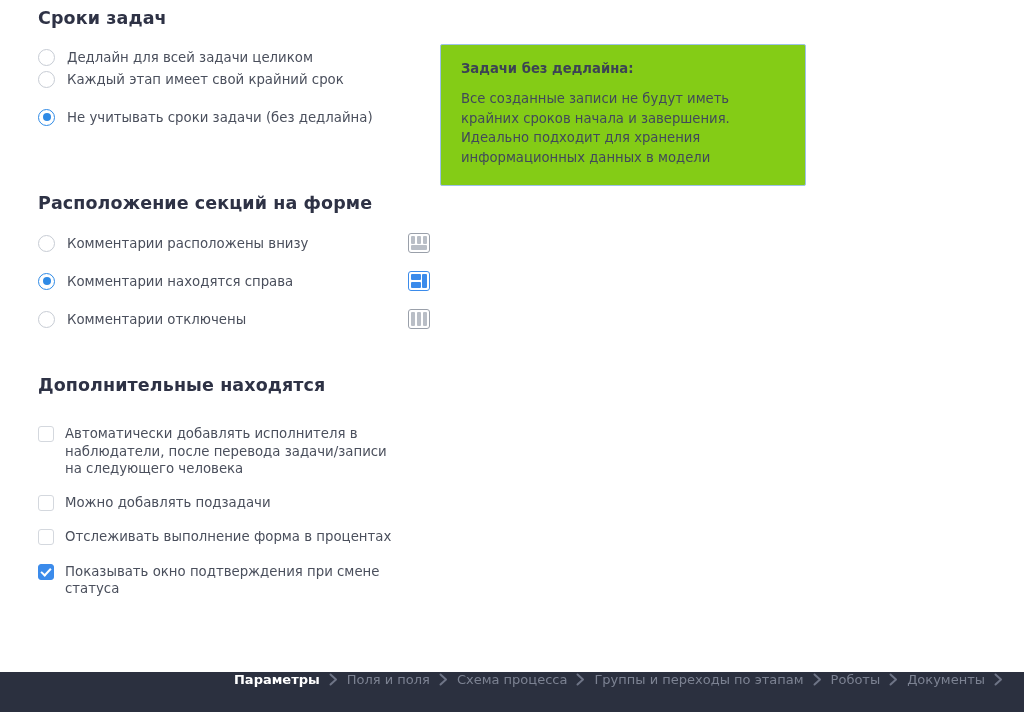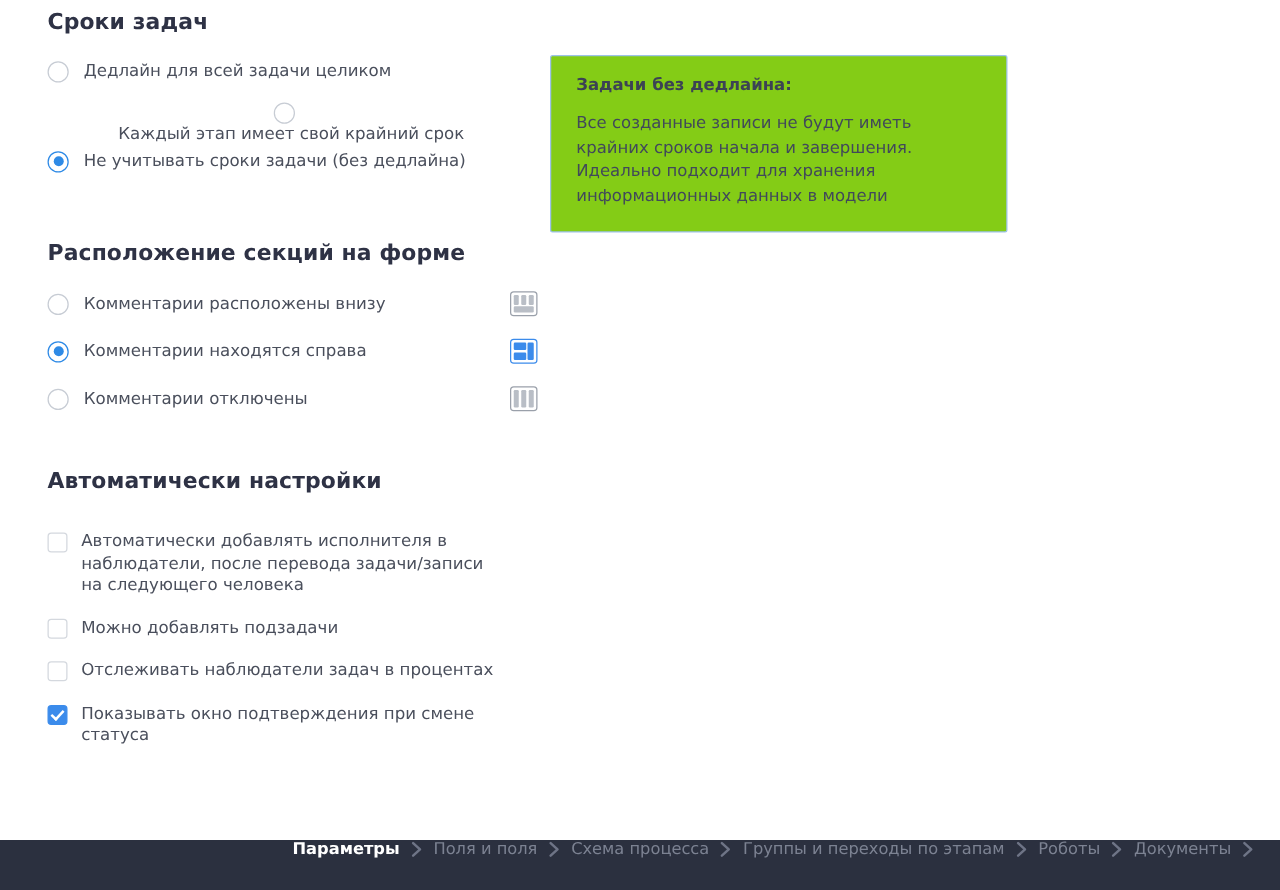--- a/index.html
+++ b/index.html
@@ -251,21 +251,21 @@
 
     <div class="left-col" style="top:8px;">
       <h2 class="section-title">Сроки задач</h2>
     </div>
 
     <div class="left-col" style="top:48px;">
       <div class="radio-row" style="height:18px;">
         <span class="radio"></span>
         <span class="radio-label">Дедлайн для всей задачи целиком</span>
       </div>
-      <div class="radio-row" style="height:18px;margin-top:16px;flex-direction:column;">
+      <div class="radio-row" style="height:18px;margin-top:4px;">
         <span class="radio"></span>
         <span class="radio-label">Каждый этап имеет свой крайний срок</span>
       </div>
       <div class="radio-row" style="height:18px;margin-top:20px;">
         <span class="radio checked"></span>
         <span class="radio-label">Не учитывать сроки задачи (без дедлайна)</span>
       </div>
     </div>
 
     <div class="left-col" style="top:193px;">
@@ -304,38 +304,38 @@
         <span class="radio-label">Комментарии отключены</span>
         <span class="layout-icon">
           <span class="col"></span>
             <span class="col"></span>
             <span class="col"></span>
         </span>
       </div>
     </div>
 
     <div class="left-col" style="top:375px;">
-      <h2 class="section-title">Автоматически настройки</h2>
+      <h2 class="section-title">Дополнительные находятся</h2>
     </div>
 
     <div class="left-col" style="top:425px;">
 
       <div class="check-row">
         <span class="checkbox"></span>
         <span class="check-label">Автоматически добавлять исполнителя в наблюдатели, после перевода задачи/записи на следующего человека</span>
       </div>
 
       <div class="check-row" style="margin-top:16px;">
         <span class="checkbox"></span>
         <span class="check-label">Можно добавлять подзадачи</span>
       </div>
 
       <div class="check-row" style="margin-top:17px;">
         <span class="checkbox"></span>
-        <span class="check-label">Отслеживать наблюдатели задач в процентах</span>
+        <span class="check-label">Отслеживать выполнение форма в процентах</span>
       </div>
 
 
       <div class="check-row" style="margin-top:17px;">
         <span class="checkbox checked"></span>
         <span class="check-label">Показывать окно подтверждения при смене статуса</span>
       </div>
     </div>
 
     <div class="callout">

